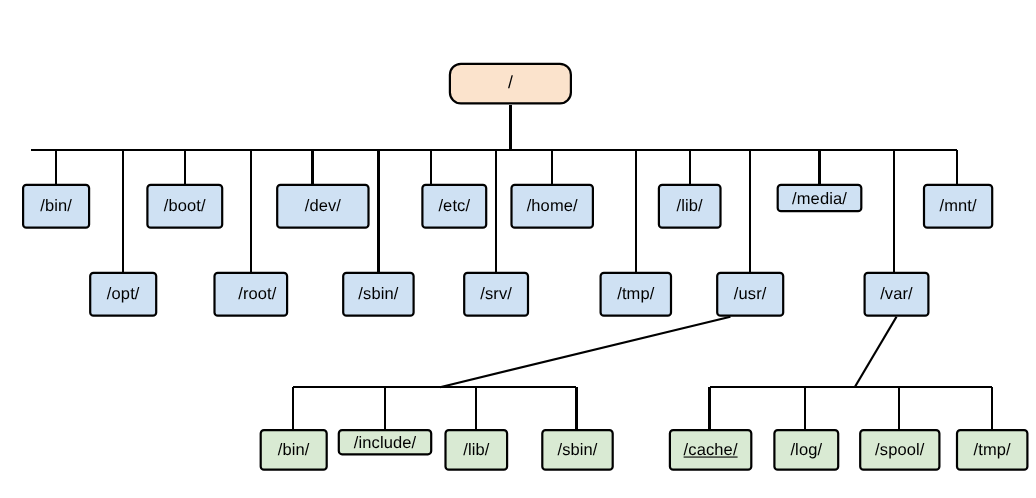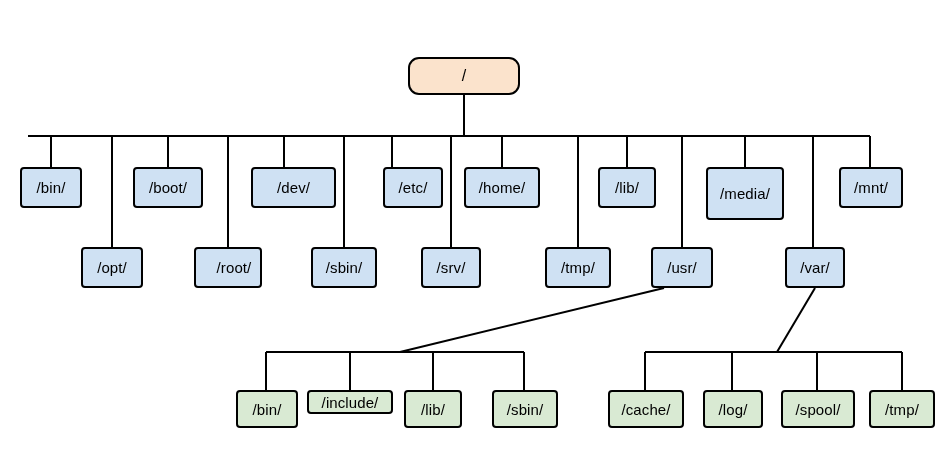--- a/index.html
+++ b/index.html
@@ -106,28 +106,28 @@
       <div class="node lvl1" style="left: 133px; top: 167px; width: 70px; height: 41px;">/boot/</div>
       <div class="node lvl1" style="left: 194px; top: 247px; width: 68px; height: 41px; padding-left: 12px;">/root/</div>
       <div class="node lvl1" style="left: 251px; top: 167px; width: 85px; height: 41px;">/dev/</div>
       <div class="node lvl1" style="left: 311px; top: 247px; width: 66px; height: 41px;">/sbin/</div>
       <div class="node lvl1" style="left: 362px; top: 167px; width: 60px; height: 41px; margin-left: 21px;">/etc/</div>
       <div class="node lvl1" style="left: 421px; top: 247px; width: 60px; height: 41px;">/srv/</div>
       <div class="node lvl1" style="left: 464px; top: 167px; width: 76px; height: 41px;">/home/</div>
       <div class="node lvl1" style="left: 545px; top: 247px; width: 66px; height: 41px;">/tmp/</div>
       <div class="node lvl1" style="left: 598px; top: 167px; width: 58px; height: 41px;">/lib/</div>
       <div class="node lvl1" style="left: 651px; top: 247px; width: 62px; height: 41px;">/usr/</div>
-      <div class="node lvl1" style="left: 706px; top: 167px; width: 78px; height: 53px;">/media/</div>
+      <div class="node lvl1" style="left: 706px; top: 167px; width: 78px; height: 26px;">/media/</div>
       <div class="node lvl1" style="left: 785px; top: 247px; width: 60px; height: 41px;">/var/</div>
       <div class="node lvl1" style="left: 839px; top: 167px; width: 64px; height: 41px;">/mnt/</div>
     </div>
   <div id="lvl2-nodes">
       <div class="node lvl2" style="left: 236px; top: 390px; width: 62px; height: 38px;">/bin/</div>
       <div class="node lvl2" style="left: 307px; top: 390px; width: 86px; height: 24px;">/include/</div>
       <div class="node lvl2" style="left: 404px; top: 390px; width: 58px; height: 38px;">/lib/</div>
       <div class="node lvl2" style="left: 492px; top: 390px; width: 66px; height: 38px;">/sbin/</div>
-      <div class="node lvl2" style="left: 608px; top: 390px; width: 76px; height: 38px;">/cache/</div>
+      <div class="node lvl2" style="left: 608px; top: 390px; width: 76px; height: 38px; text-decoration: underline;">/cache/</div>
       <div class="node lvl2" style="left: 703px; top: 390px; width: 60px; height: 38px;">/log/</div>
       <div class="node lvl2" style="left: 781px; top: 390px; width: 74px; height: 38px; text-align: center;">/spool/</div>
       <div class="node lvl2" style="left: 869px; top: 390px; width: 66px; height: 38px;">/tmp/</div>
     </div>
 
 </div>
 
 </body></html>

